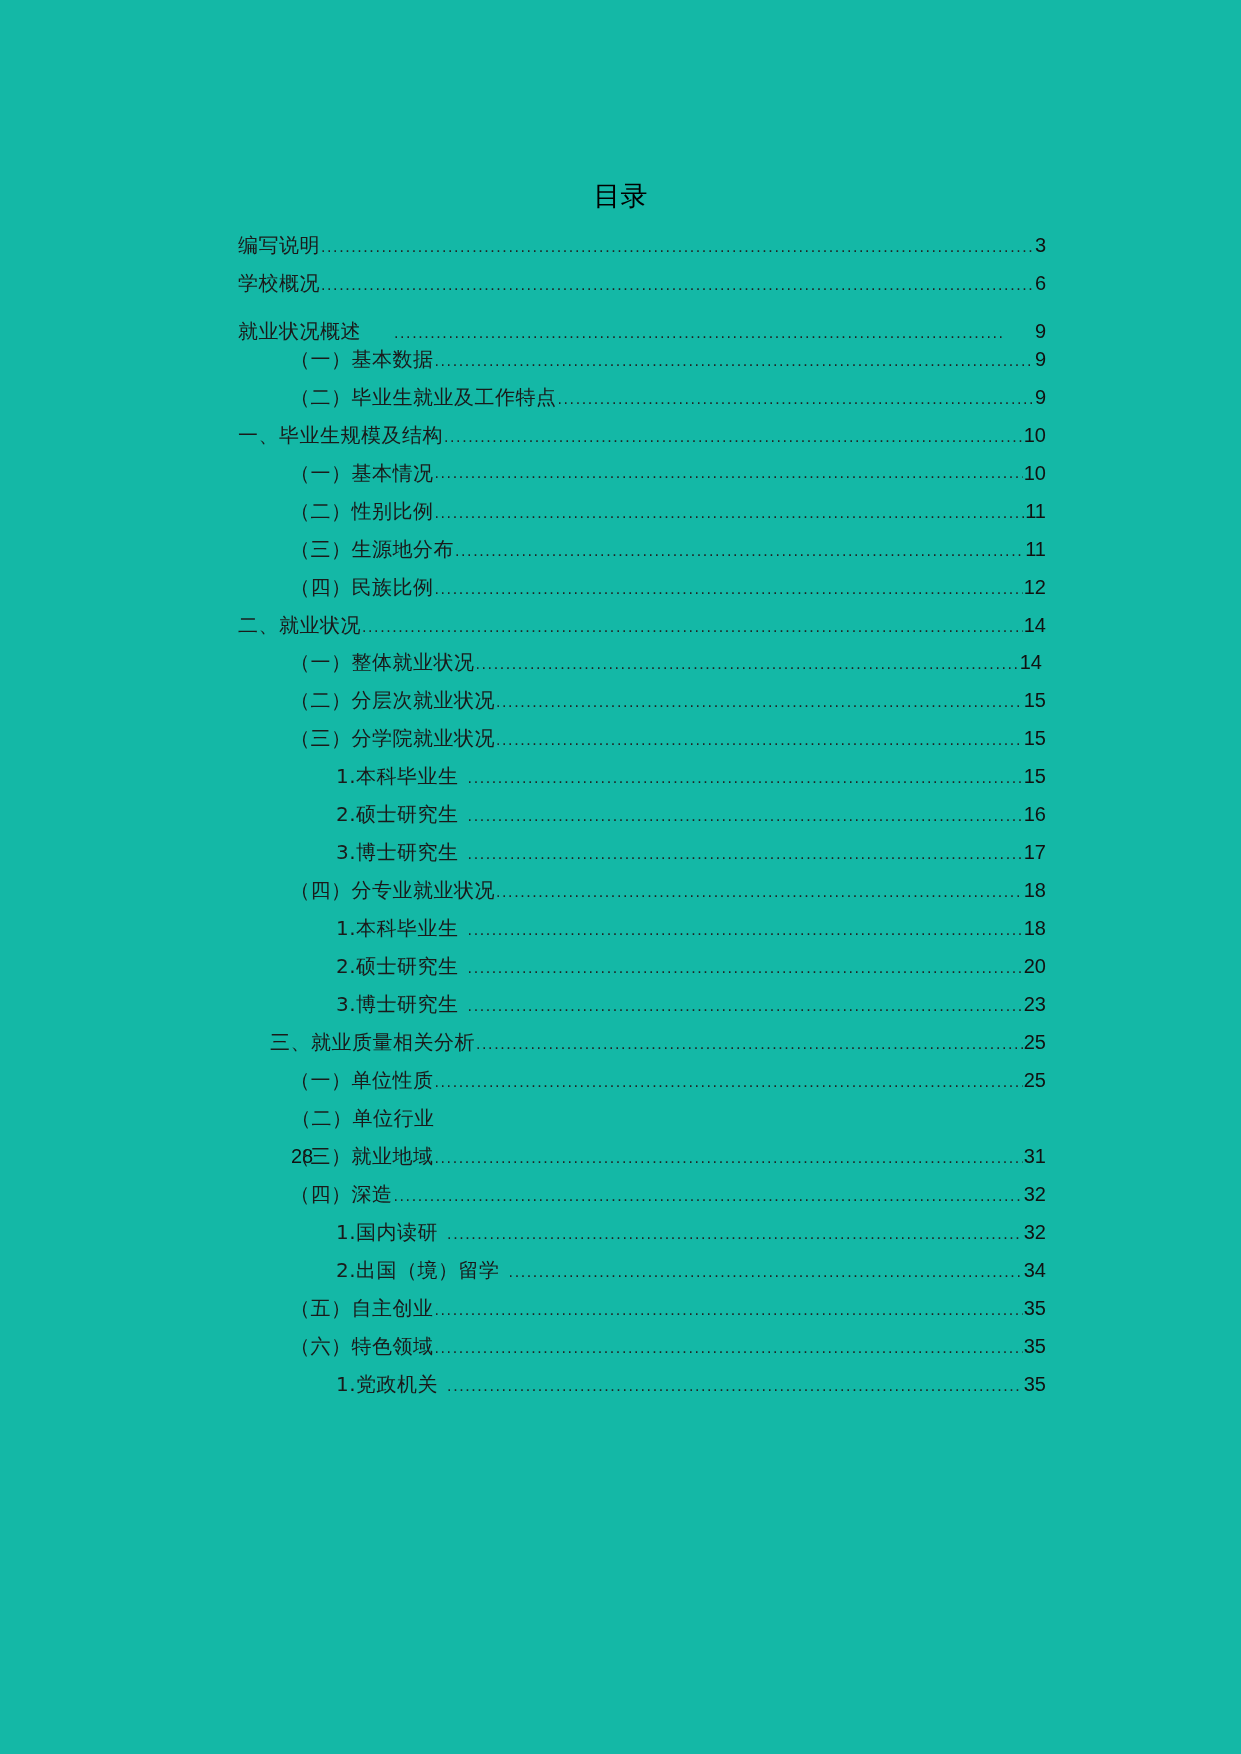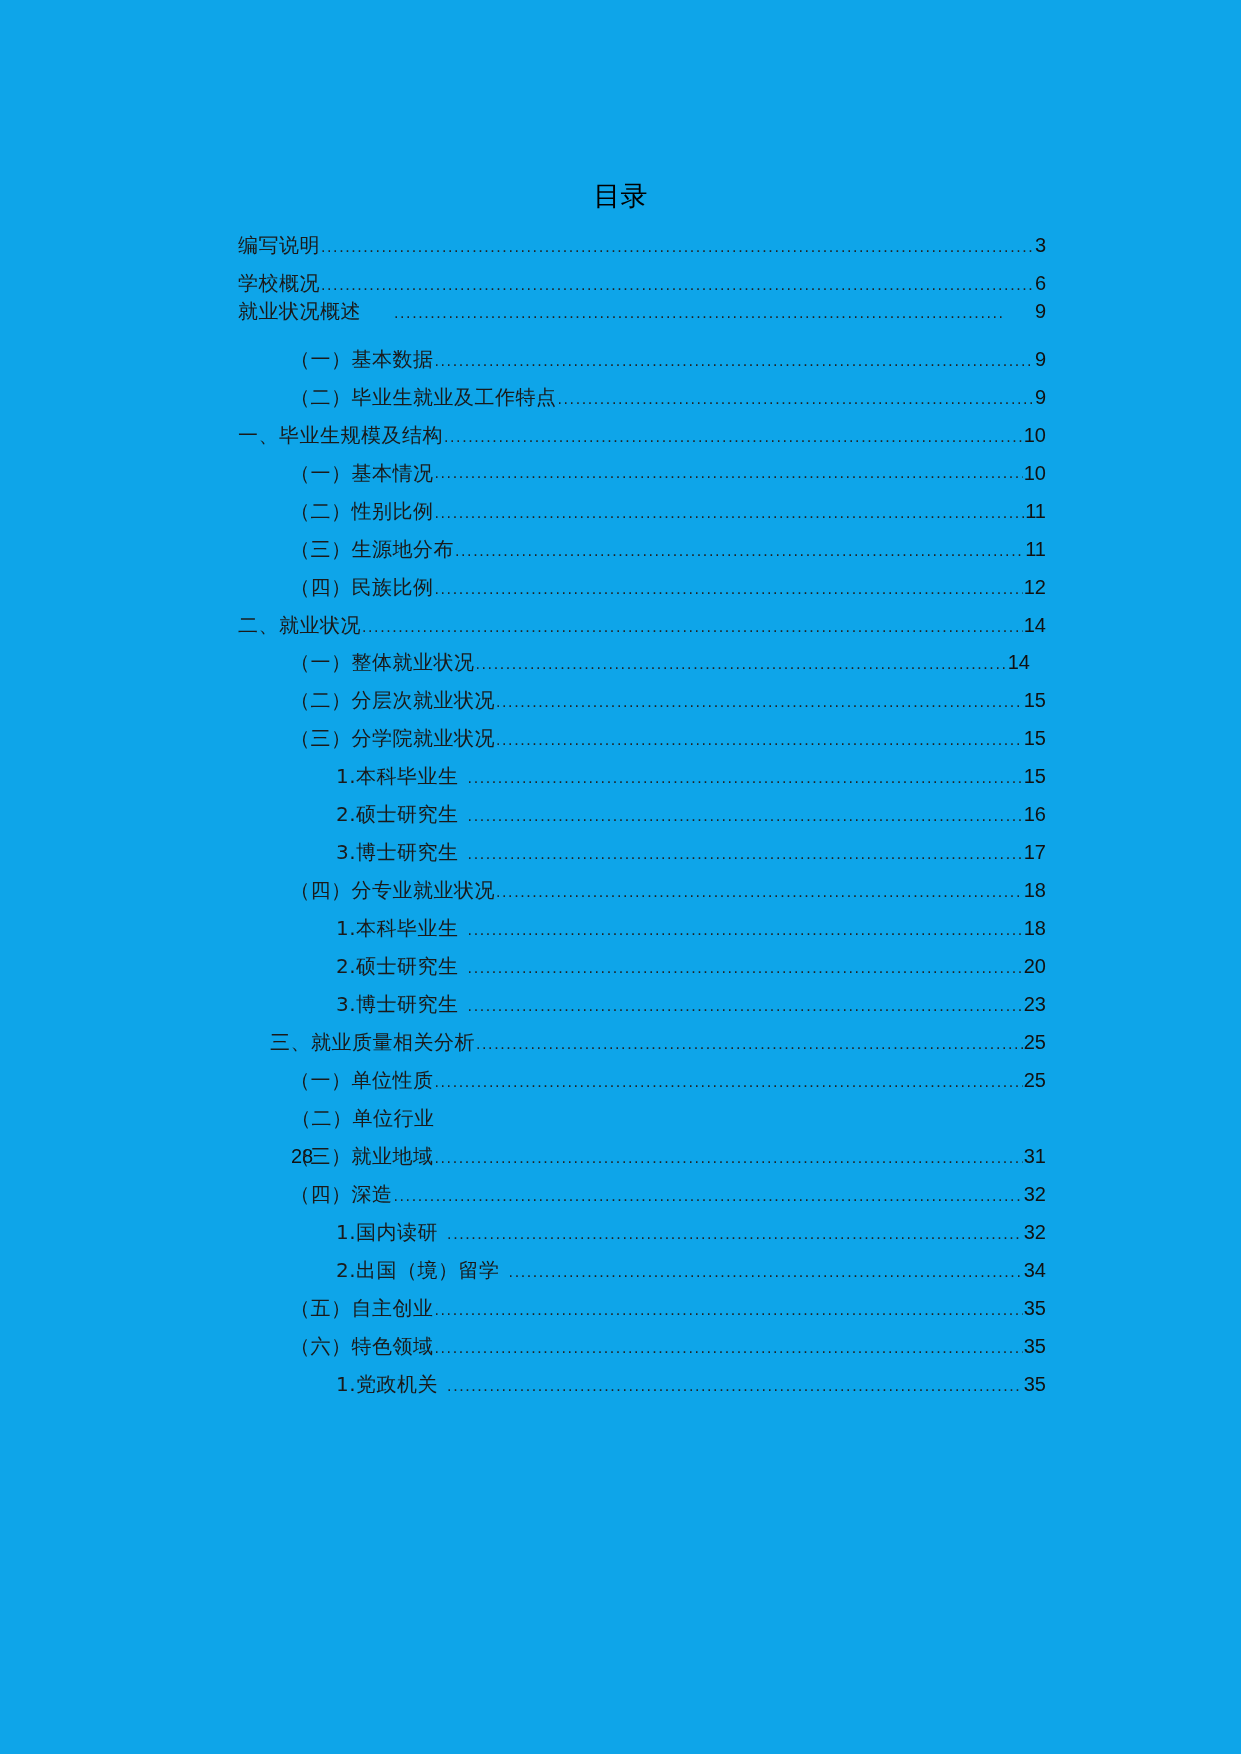--- a/index.html
+++ b/index.html
@@ -1,18 +1,18 @@
 <!DOCTYPE html>
 <html><head>
 <meta charset="utf-8">
 <style>
   html, body { margin:0; padding:0; background:#ffffff; }
   body { width:1241px; height:1754px; position:relative; overflow:hidden;
          font-family:"DejaVu Sans", "Liberation Sans", sans-serif; color:#111; }
-  .page { position:absolute; left:0; top:0; width:1241px; height:1754px; background:#0ea5e9; }
+  .page { position:absolute; left:0; top:0; width:1241px; height:1754px; background:#14b8a6; }
   .title { position:absolute; top:196px; left:0; width:1241px; text-align:center;
            font-size:27px; line-height:40px; transform:translateY(-20px); color:#000; }
   .toc { position:absolute; left:238px; top:226px; width:808px; }
   .row { position:relative; height:38px; line-height:38px; font-size:20px;
          display:flex; align-items:baseline; white-space:nowrap; }
   .row.l0 { padding-left:0; }
   .row.l1 { padding-left:52px; }
   .row.l2 { padding-left:98px; }
   .label { flex:0 0 auto; color:#1a1a1a; letter-spacing:0.5px; }
   .dots { flex:1 1 auto; overflow:hidden; margin:0 1px; color:#222;
@@ -30,21 +30,21 @@
       <div class="row l0" style="position: absolute; left: 0px; right: 0px; top: 0px;">
         <span class="label">编写说明</span>
         <span class="dots"></span>
         <span class="page-num">3</span>
       </div>
       <div class="row l0" style="position: absolute; left: 0px; right: 0px; top: 37.95px;">
         <span class="label">学校概况</span>
         <span class="dots"></span>
         <span class="page-num">6</span>
       </div>
-      <div class="row l0" style="position: absolute; left: 0px; right: 0px; top: 66px; gap: 32px;">
+      <div class="row l0" style="position: absolute; left: 0px; right: 0px; top: 86px; gap: 32px;">
         <span class="label">就业状况概述</span>
         <span class="dots"></span>
         <span class="page-num">9</span>
       </div>
       <div class="row l1" style="position: absolute; left: 0px; right: 0px; top: 113.85px;">
         <span class="label">（一）基本数据</span>
         <span class="dots"></span>
         <span class="page-num">9</span>
       </div>
       <div class="row l1" style="position: absolute; left: 0px; right: 0px; top: 151.8px;">
@@ -75,21 +75,21 @@
       <div class="row l1" style="position: absolute; left: 0px; right: 0px; top: 341.55px;">
         <span class="label">（四）民族比例</span>
         <span class="dots"></span>
         <span class="page-num">12</span>
       </div>
       <div class="row l0" style="position: absolute; left: 0px; right: 0px; top: 379.5px;">
         <span class="label">二、就业状况</span>
         <span class="dots"></span>
         <span class="page-num">14</span>
       </div>
-      <div class="row l1" style="position: absolute; left: 0px; right: 16px; top: 417.45px;">
+      <div class="row l1" style="position: absolute; left: 0px; right: 4px; top: 417.45px;">
         <span class="label">（一）整体就业状况</span>
         <span class="dots"></span>
         <span class="page-num">14</span>
       </div>
       <div class="row l1" style="position: absolute; left: 0px; right: 0px; top: 455.4px;">
         <span class="label">（二）分层次就业状况</span>
         <span class="dots"></span>
         <span class="page-num">15</span>
       </div>
       <div class="row l1" style="position: absolute; left: 0px; right: 0px; top: 493.35px;">

